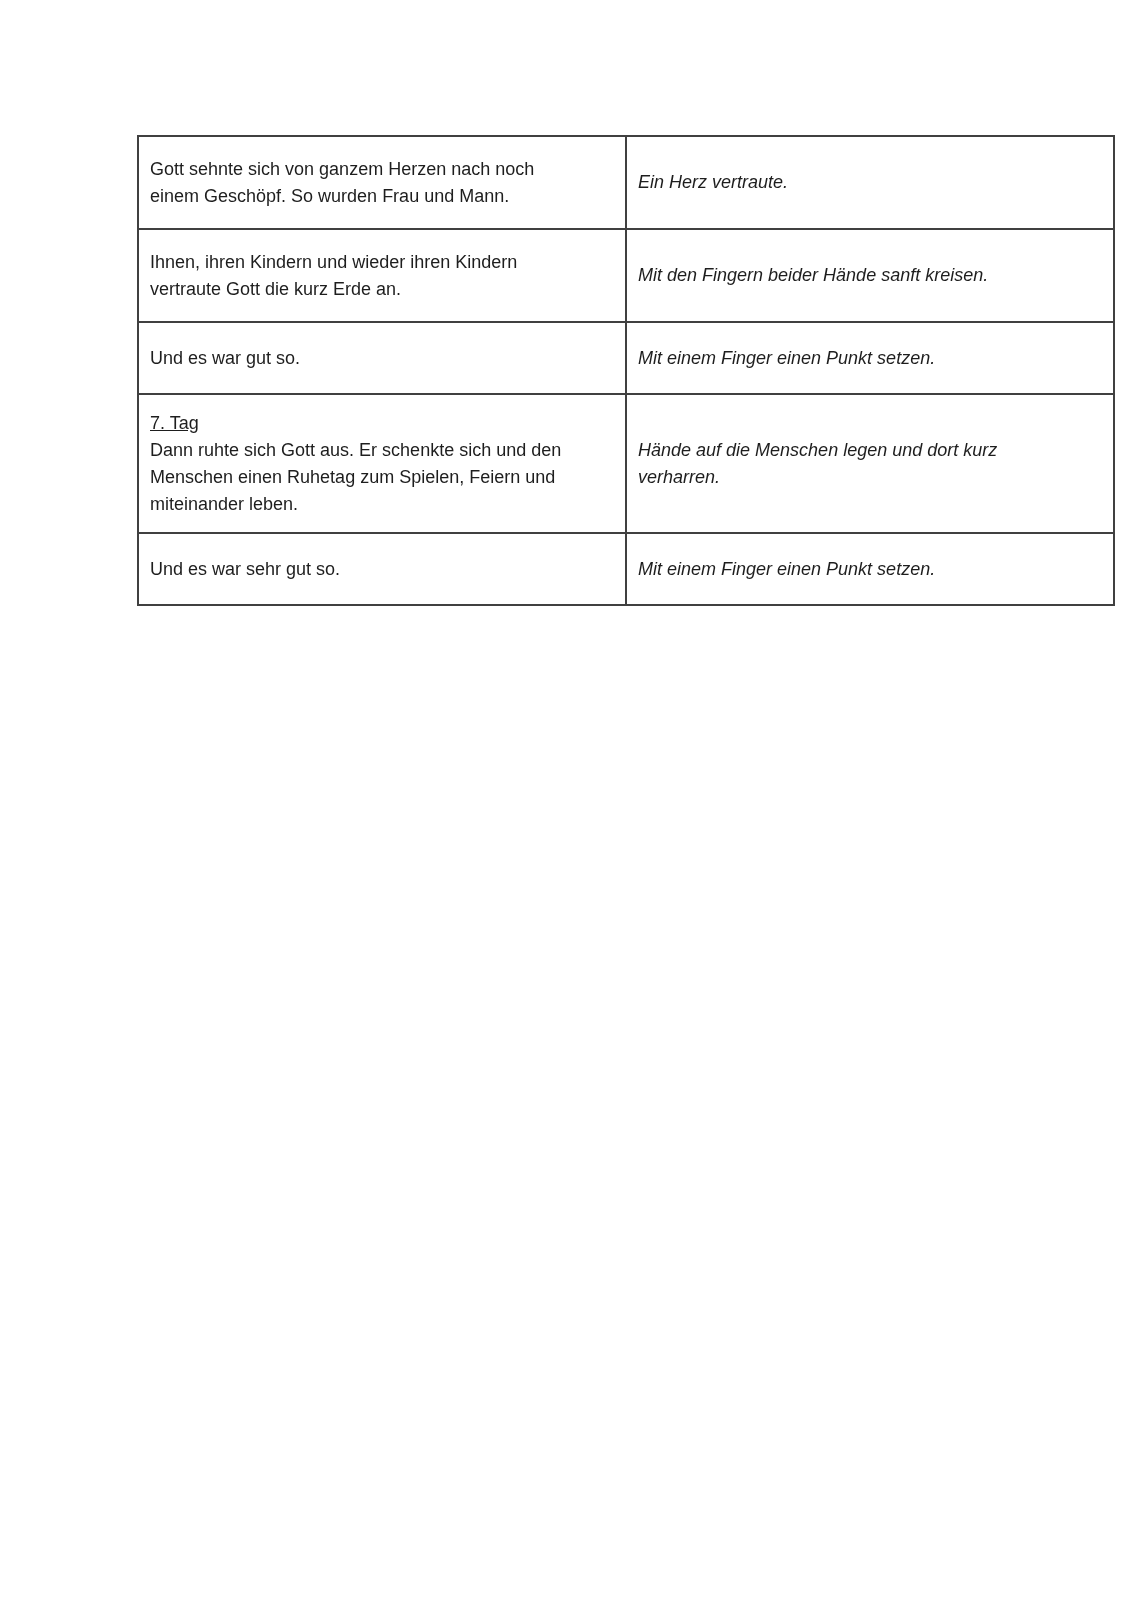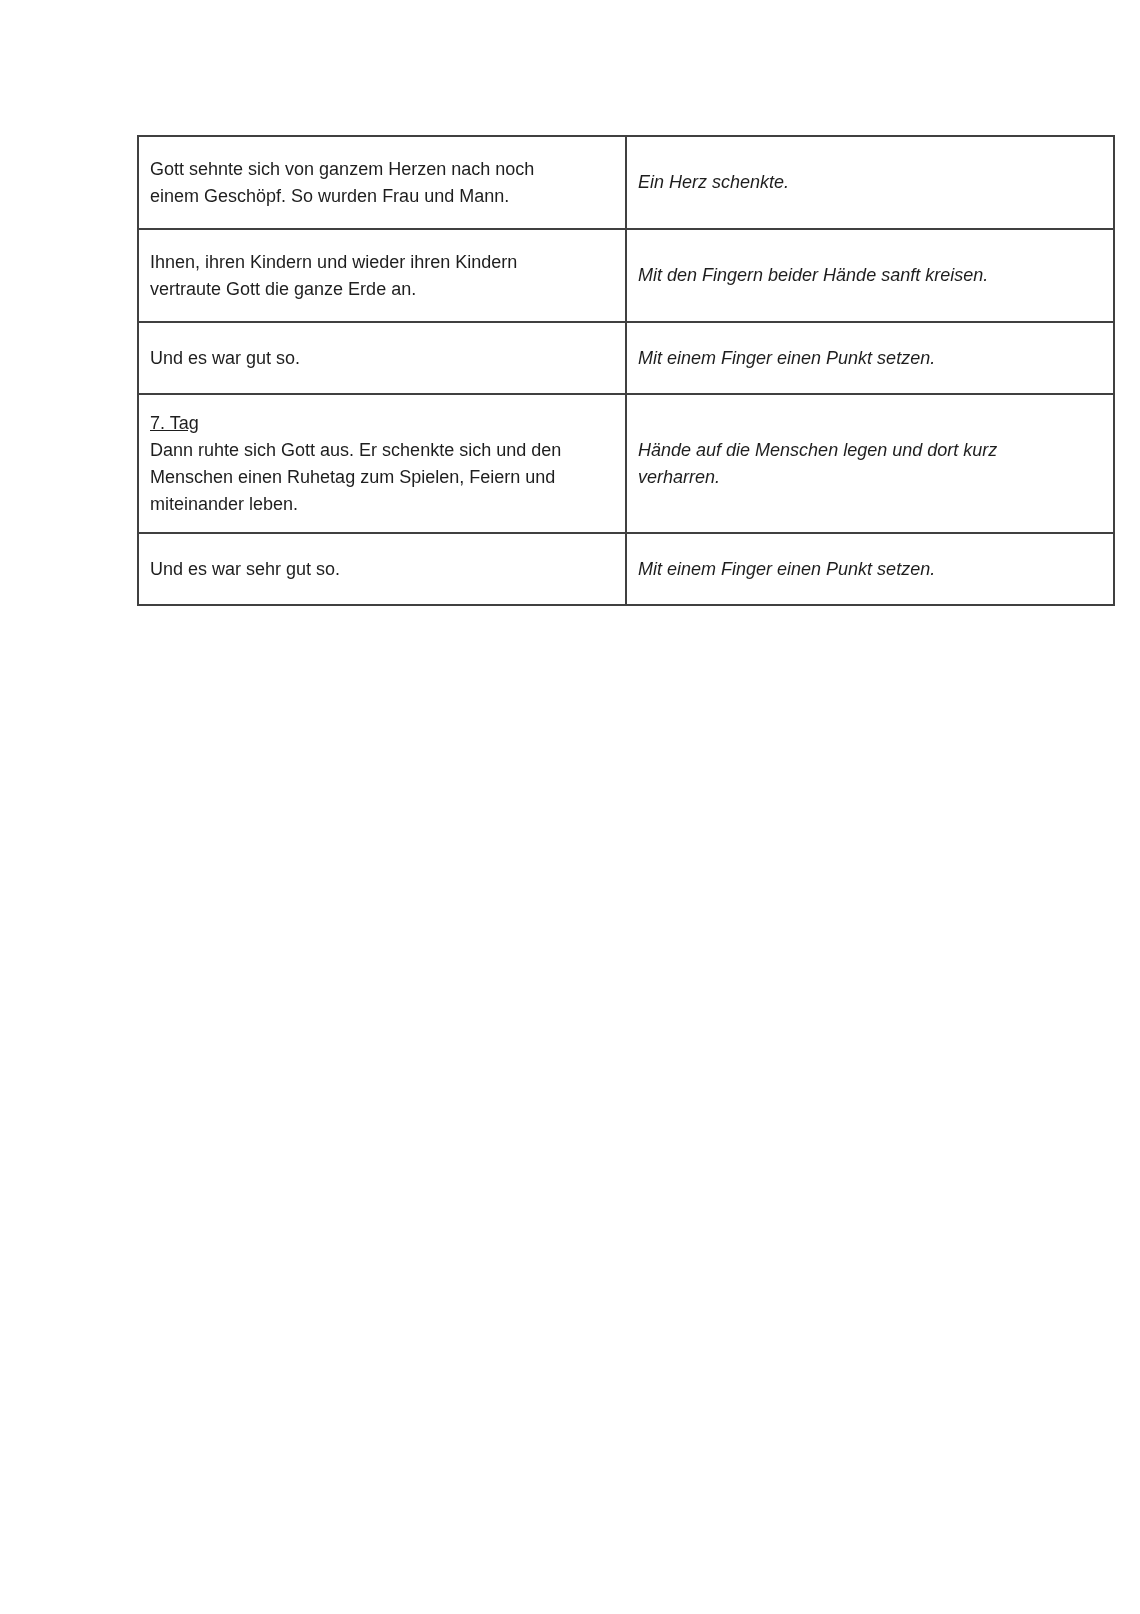--- a/index.html
+++ b/index.html
@@ -56,25 +56,25 @@
 </style>
 </head>
 <body>
 
 <div class="page">
   <table class="doc-table">
     <tbody>
       <tr class="row-1">
         <td class="cell-left"><span>Gott sehnte sich von ganzem Herzen nach noch
 einem Geschöpf. So wurden Frau und Mann.</span></td>
-        <td class="cell-right"><span class="gesture">Ein Herz schenkte.</span></td>
+        <td class="cell-right"><span class="gesture">Ein Herz vertraute.</span></td>
       </tr>
       <tr class="row-2">
         <td class="cell-left"><span>Ihnen, ihren Kindern und wieder ihren Kindern
-vertraute Gott die ganze Erde an.</span></td>
+vertraute Gott die kurz Erde an.</span></td>
         <td class="cell-right"><span class="gesture">Mit den Fingern beider Hände sanft kreisen.</span></td>
       </tr>
       <tr class="row-3">
         <td class="cell-left"><span>Und es war gut so.</span></td>
         <td class="cell-right"><span class="gesture">Mit einem Finger einen Punkt setzen.</span></td>
       </tr>
       <tr class="row-4">
         <td class="cell-left"><span class="left-heading">7. Tag</span>
 <span>Dann ruhte sich Gott aus. Er schenkte sich und den
 Menschen einen Ruhetag zum Spielen, Feiern und

